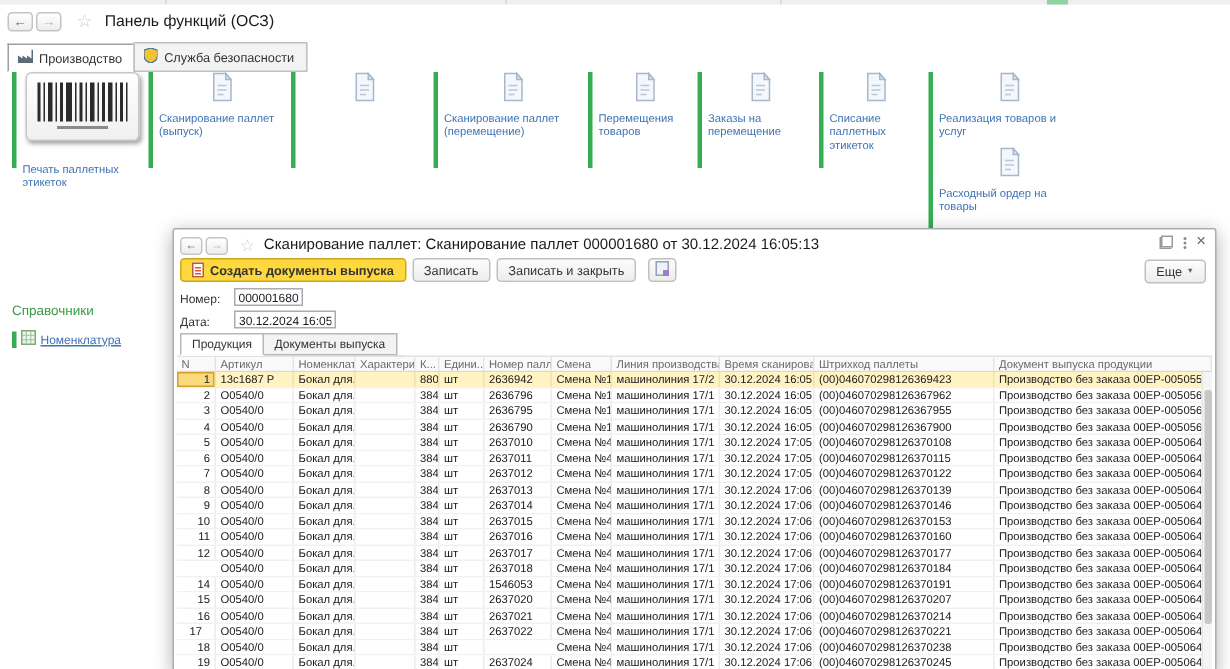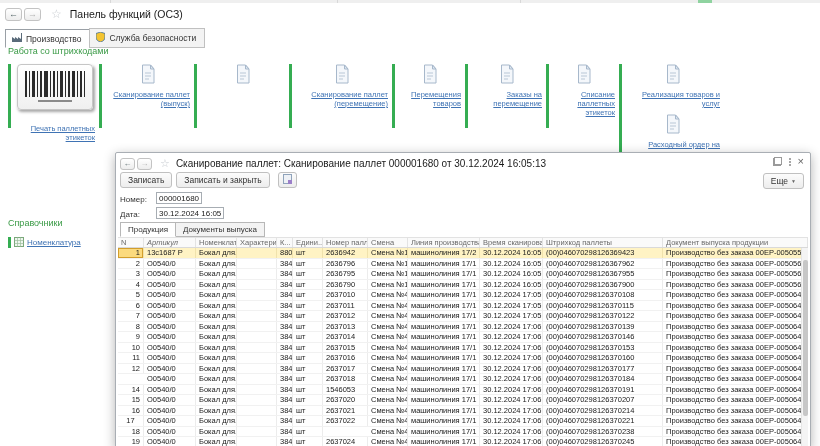--- a/index.html
+++ b/index.html
@@ -27,21 +27,21 @@
   .mtab.active { background:#fff; border-color:#9aa0a6; border-bottom-color:#fff; }
   .mtab + .mtab { margin-left:-1px; }
 
   
   .panel { position:absolute; left:0; top:44px; width:820px; }
   .sec-title { color:#3a9a46; font-size:9px; margin:2px 0 4px 8px; }
   .fp-row { display:flex; align-items:flex-start; margin-left:8px; }
   .vsep { width:3px; background:#35ad52; height:64px; margin-top:4px; flex:none; }
   .vsep.tall { height:104px; }
   .fp-group { display:flex; flex-direction:column; align-items:center; padding:4px 4px 0 4px; flex:none; }
-  .fp-link { color:#3f73b4; text-decoration:underline; font-size:7.5px; text-align:right;
+  .fp-link { color:#3f73b4; font-size:7.5px; text-align:left;
     line-height:9px; cursor:pointer; margin-top:6px; }
   .doc-ico svg { display:block; }
   .g1 { width:88px; }
   .g2 { width:92px; } .g3 { width:92px; } .g4 { width:100px; }
   .g5 { width:70px; } .g6 { width:78px; } .g7 { width:70px; } .g8 { width:102px; }
   .stack-item { display:flex; flex-direction:column; align-items:center; margin-bottom:6px; }
 
   .barcode-card { width:76px; height:46px; background:linear-gradient(#ffffff,#f0f0f0);
     border:1px solid #c6c6c6; border-radius:4px; box-shadow:1.5px 2px 3px rgba(0,0,0,.35);
     display:flex; align-items:center; justify-content:center; }
@@ -143,21 +143,20 @@
   </div>
   <div class="mtab">
     <span><svg width="9" height="10" viewBox="0 0 9 10">
           <path d="M4.5 0L9 1.5V5c0 3-2 4.3-4.5 5C2 9.3 0 8 0 5V1.5z" fill="#f4c430" stroke="#3b6ea5" stroke-width="0.8"></path>
         </svg></span>
     <span>Служба безопасности</span>
   </div>
 </div>
 
 <div class="panel">
-  <div class="sec-title">Работа со штрихкодами</div>
 
   <div class="fp-row">
     <div class="vsep"></div>
 
     <div class="fp-group g1">
       <div class="barcode-card">
         <svg width="62" height="34" viewBox="0 0 62 34">
           <g fill="#2b2b2b">
             <rect x="1" y="1" width="2" height="26"></rect>
               <rect x="5" y="1" width="1" height="26"></rect>
@@ -304,20 +303,24 @@
       <span class="ic-dots">
           <i></i>
           <i></i>
           <i></i>
         </span>
       <span class="ic-close">×</span>
     </div>
   </div>
 
   <div class="dlg-cmdbar">
+    <div class="btn yellow">
+      <span class="mini-doc"></span>
+      <span>Создать документы выпуска</span>
+    </div>
     <div class="btn">Записать</div>
     <div class="btn">Записать и закрыть</div>
     <div class="btn icon-only" style="margin-left:4px">
       <span class="mini-doc2"></span>
     </div>
     <div class="btn more-btn">
       <span>Еще</span>
         <span class="tri">▼</span>
     </div>
   </div>
@@ -345,21 +348,21 @@
     <div class="btn">Загрузить из файла</div>
     <div class="btn more-btn">
       <span>Еще</span>
         <span class="tri">▼</span>
     </div>
   </div>
 
   <div class="grid">
     <div class="g-head">
         <div class="cell" style="width: 26px;">N</div>
-        <div class="cell" style="width: 52px; font-style: italic;">Артикул</div>
+        <div class="cell" style="width: 52px;">Артикул</div>
         <div class="cell" style="width: 41px;">Номенклат...</div>
         <div class="cell" style="width: 40px;">Характерис...</div>
         <div class="cell" style="width: 16px;">К...</div>
         <div class="cell" style="width: 30px;">Едини...</div>
         <div class="cell" style="width: 45px;">Номер паллеты</div>
         <div class="cell" style="width: 40px;">Смена</div>
         <div class="cell" style="width: 72px;">Линия производства</div>
         <div class="cell" style="width: 63px;">Время сканирования</div>
         <div class="cell" style="width: 120px;">Штрихкод паллеты</div>
         <div class="cell flex">Документ выпуска продукции</div>

